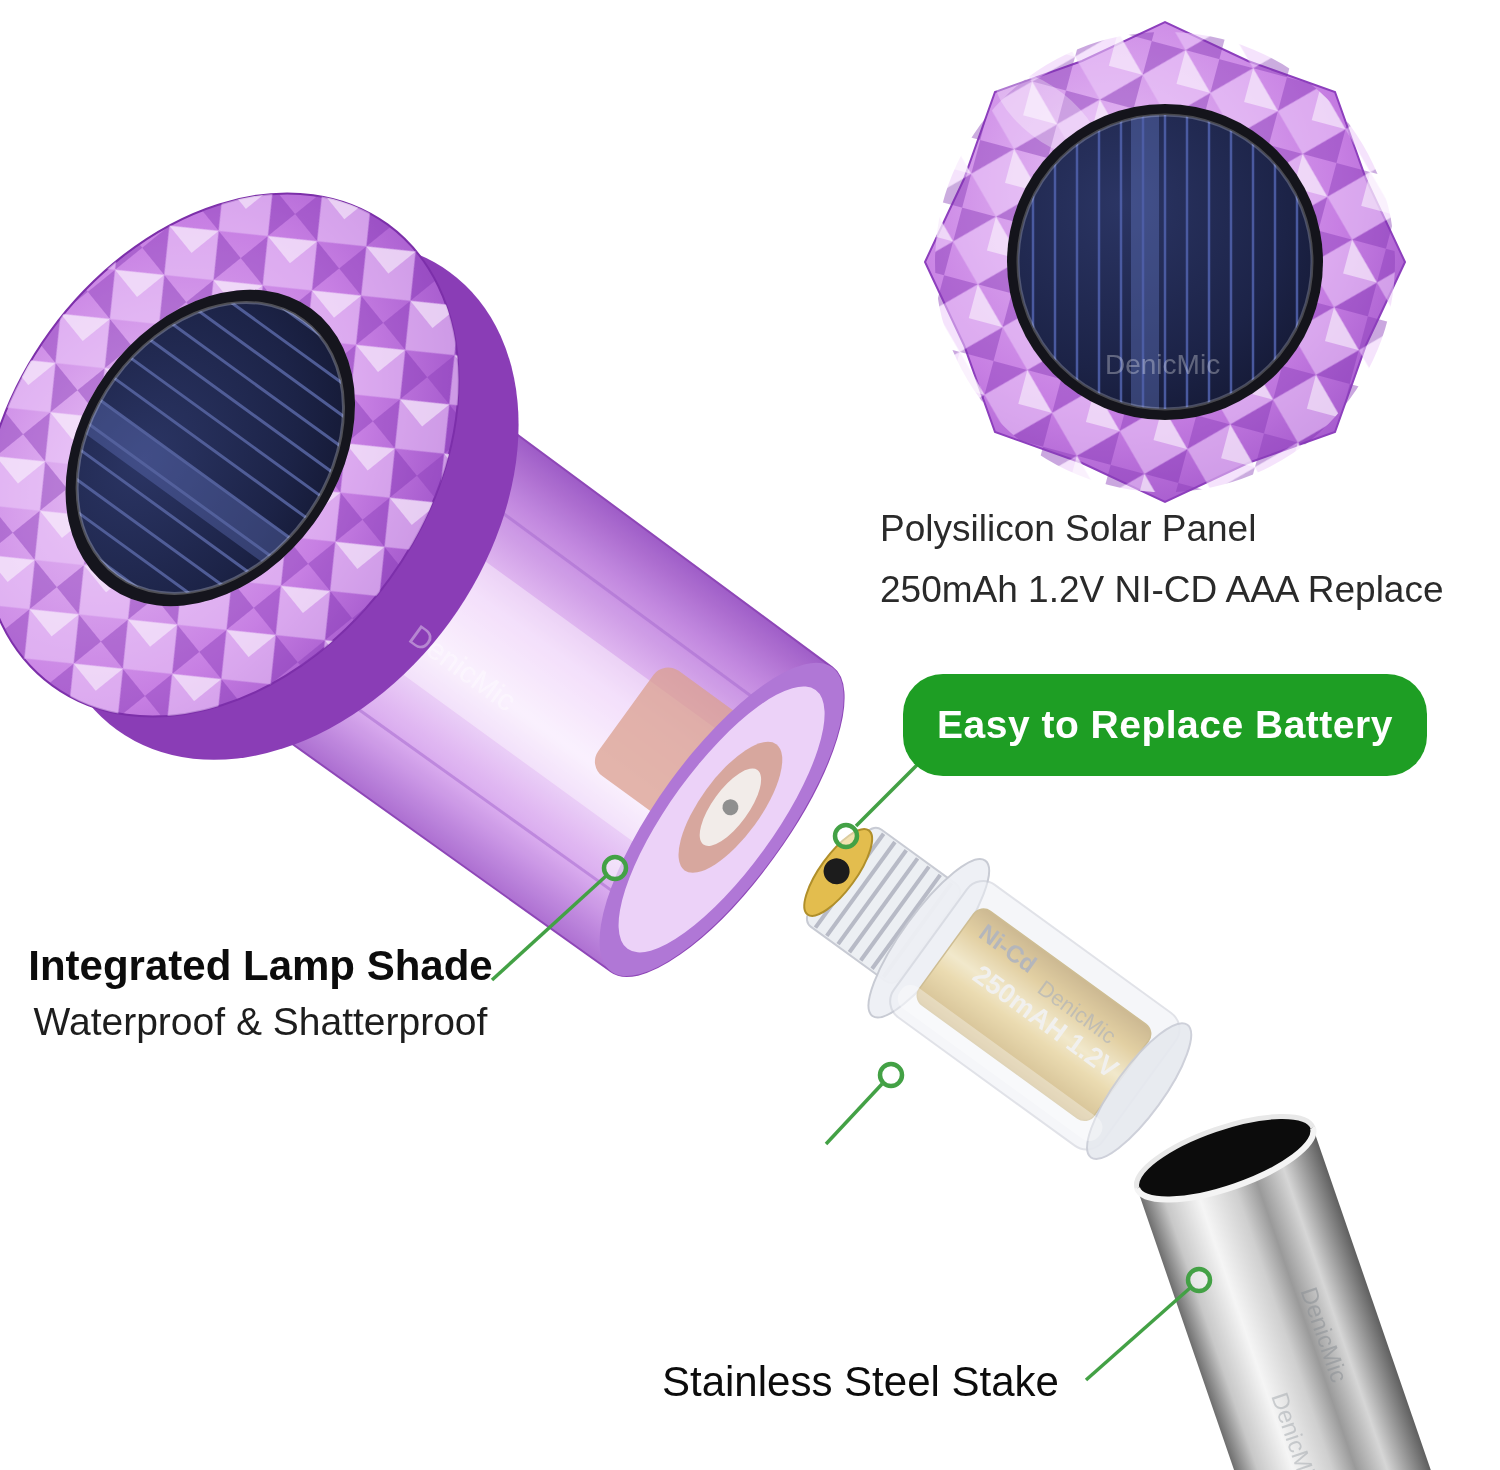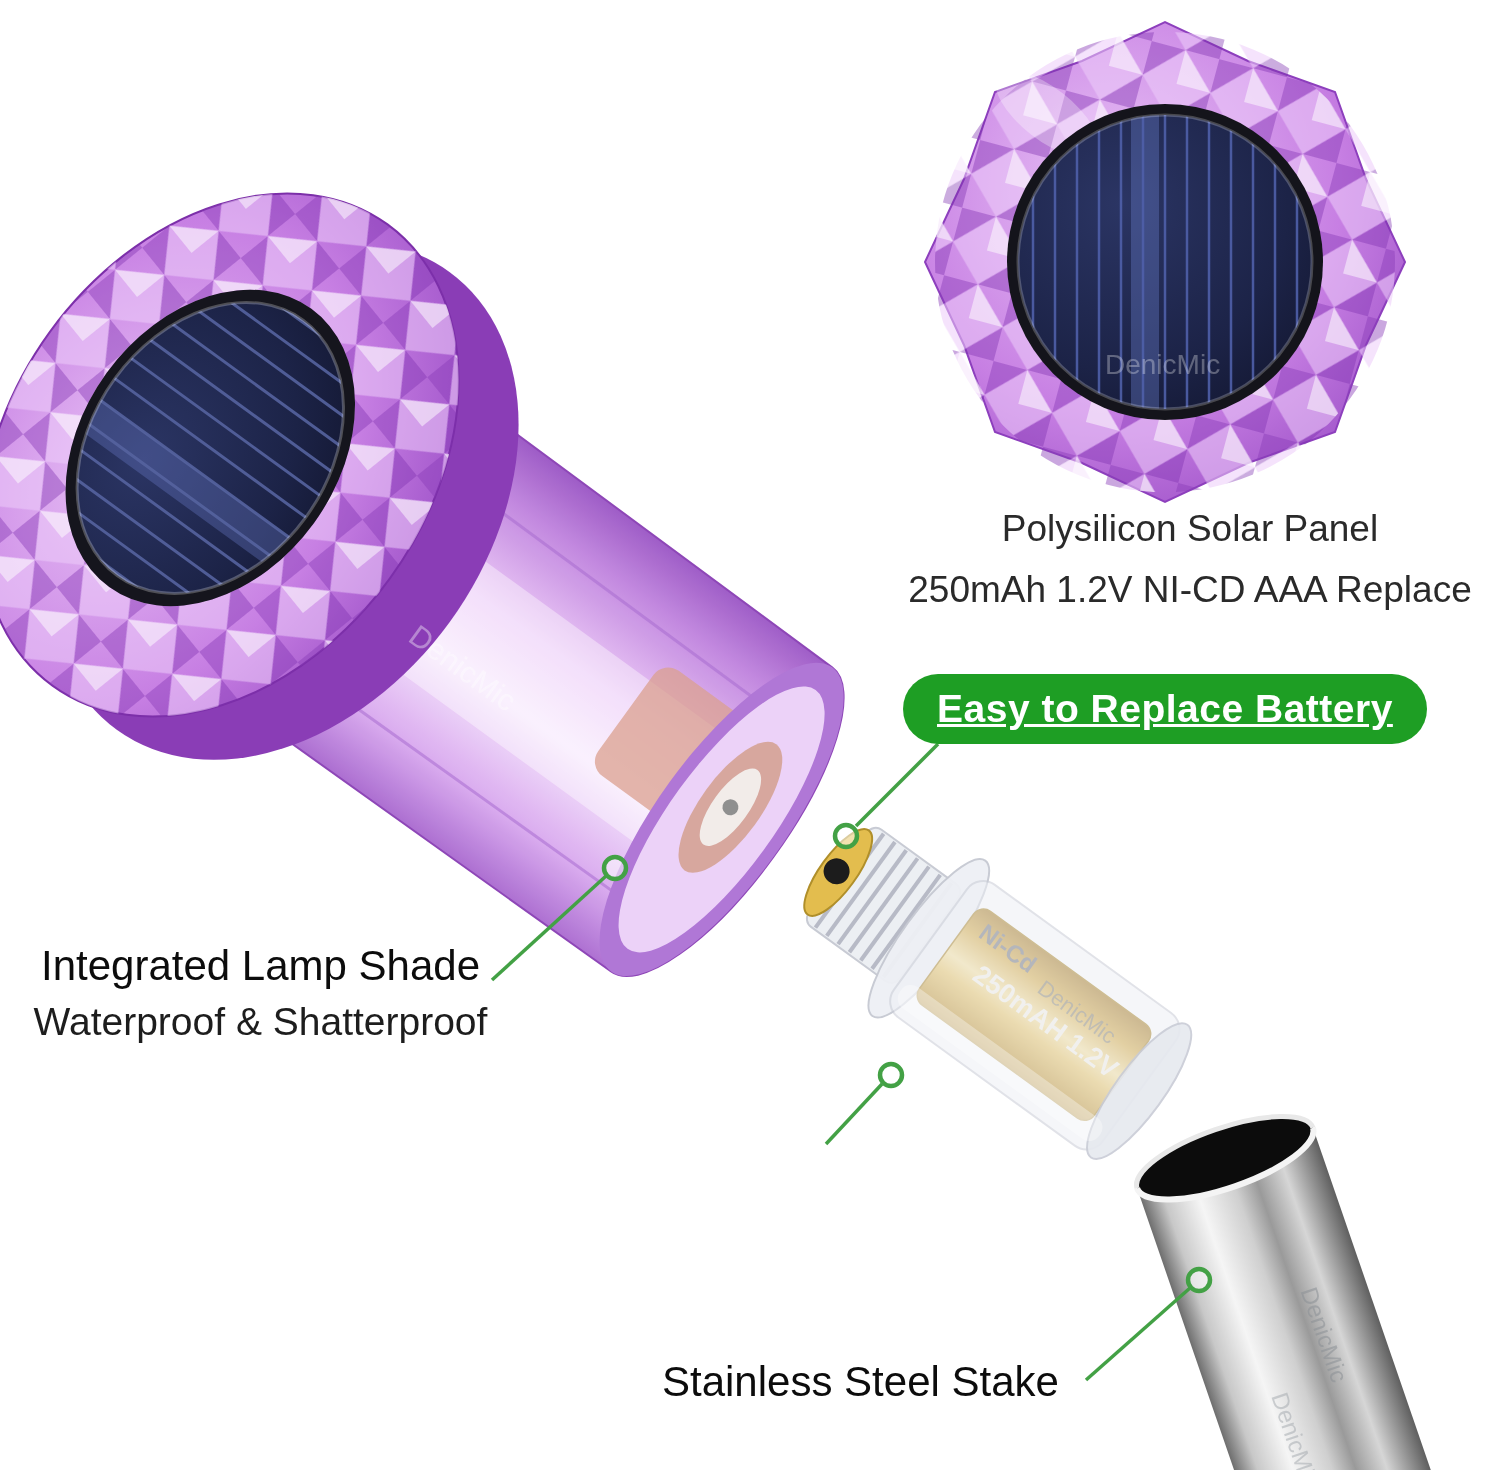--- a/index.html
+++ b/index.html
@@ -11,27 +11,27 @@
   }
   *{margin:0;padding:0;box-sizing:border-box;}
   html,body{width:1500px;height:1470px;}
   body{font-family:"Liberation Sans",sans-serif;background:var(--background);position:relative;overflow:hidden;}
   .stage{position:absolute;left:0;top:0;width:1500px;height:1470px;overflow:hidden;}
   svg.scene{position:absolute;left:0;top:0;}
   .leader{stroke:var(--leader-green);stroke-width:3.5;fill:none;}
   .marker{stroke:var(--leader-green);stroke-width:4.5;fill:rgba(255,255,255,0.55);}
   .badge{position:absolute;background:var(--badge-green);color:#ffffff;font-weight:bold;
          border-radius:40px;display:inline-flex;align-items:center;justify-content:center;
-         padding:13px 34px;white-space:nowrap;letter-spacing:0.5px;text-decoration:underline;}
+         padding:29px 34px;white-space:nowrap;letter-spacing:0.5px;}
   .badge-easy{left:903px;top:674px;font-size:39px;}
   .badge-rotating{left:72px;top:1136px;font-size:37px;}
-  .panel-desc{position:absolute;left:880px;top:498px;width:620px;text-align:center;
+  .panel-desc{position:absolute;left:880px;top:498px;width:620px;
               color:var(--text-dark);font-size:37px;line-height:1.65;}
   .label-lampshade{position:absolute;left:18px;top:942px;width:485px;text-align:center;}
-  .label-lampshade .title{font-size:42px;font-weight:normal;color:var(--heading-black);}
+  .label-lampshade .title{font-size:42px;font-weight:bold;color:var(--heading-black);}
   .label-lampshade .sub{font-size:39px;color:#1d1d1d;margin-top:10px;}
   .label-stake{position:absolute;left:662px;top:1358px;font-size:42px;font-weight:normal;color:var(--heading-black);}
   .svgtext{font-family:"Liberation Sans",sans-serif;}
 </style>
 </head>
 <body>
 
 <div class="stage">
 
   <svg class="scene" width="1500" height="1470" viewBox="0 0 1500 1470">

